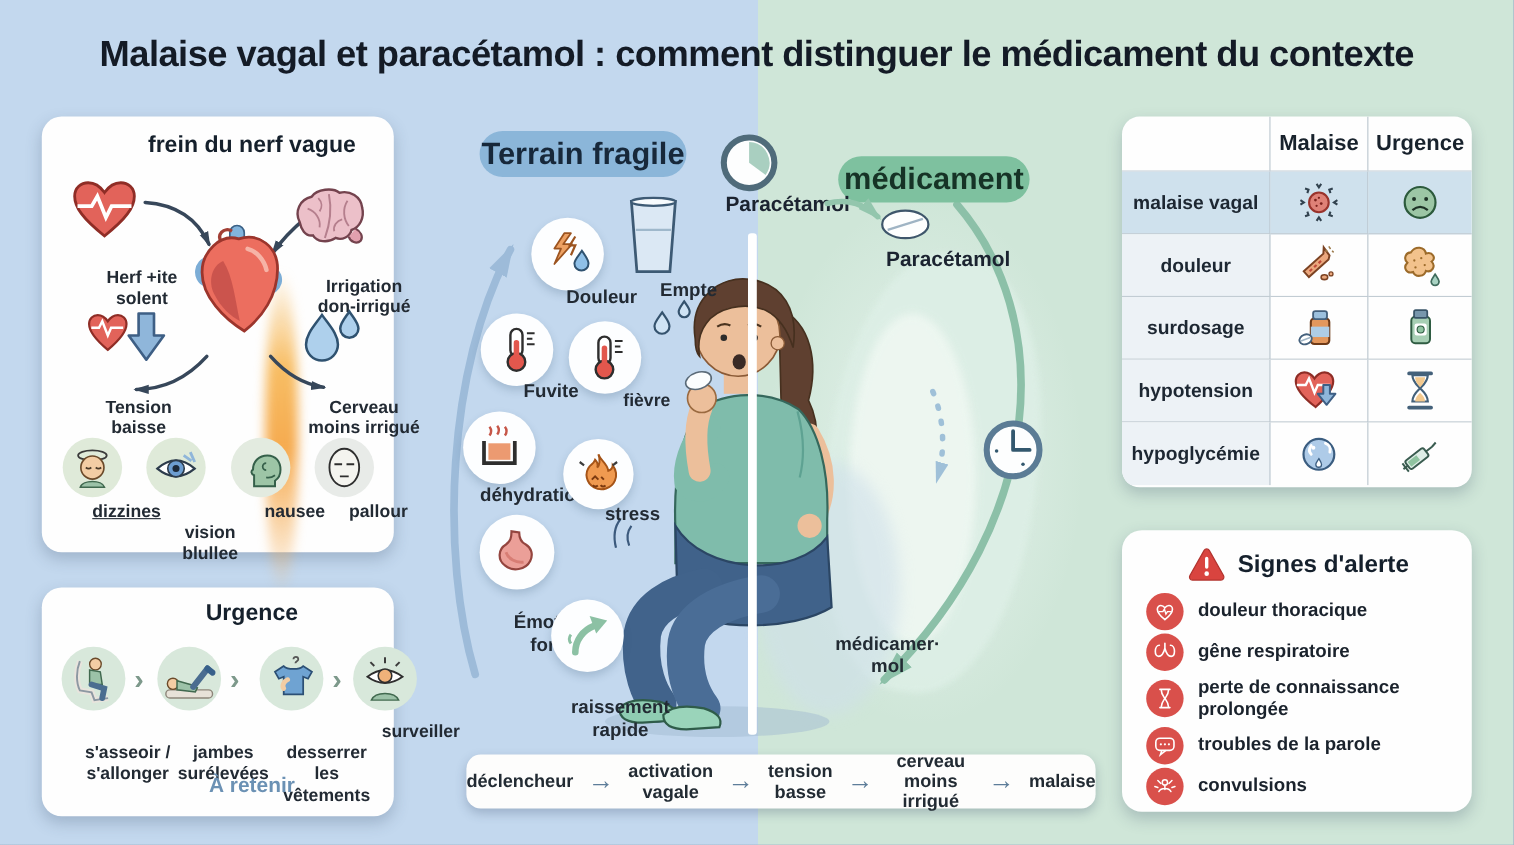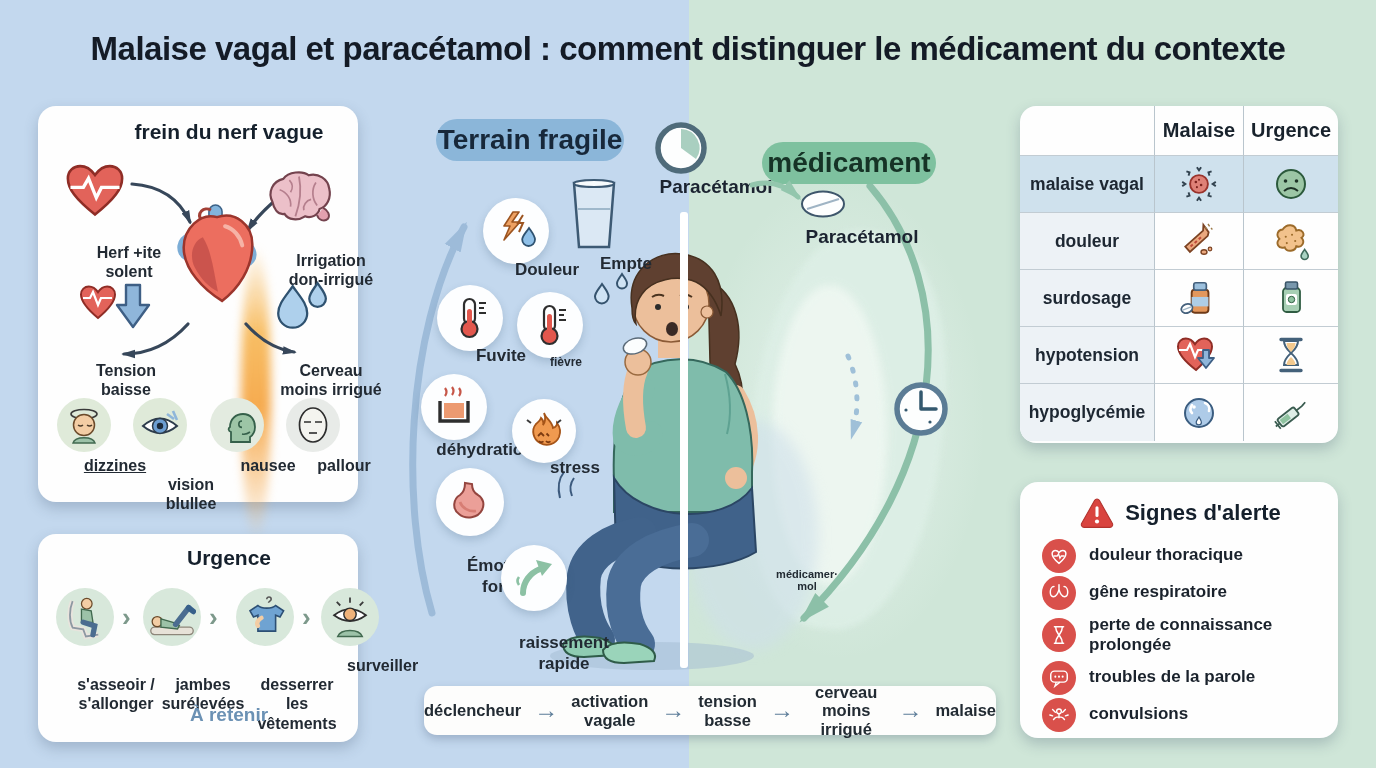--- a/index.html
+++ b/index.html
@@ -139,21 +139,21 @@
   <div class="abs ctr" style="left:766px;top:226px;width:130px;font-size:19px;font-weight:bold;">
     <span>Paracétamol</span>
   </div>
 
   <svg class="abs" style="left:892px;top:380px;" width="58" height="58" viewBox="0 0 58 58">
     <circle cx="29" cy="29" r="24" fill="#fdfefe" stroke="#5b7c95" stroke-width="5.5"></circle>
     <path d="M29 29 V12 M29 29 H44" stroke="#33586e" stroke-width="3.5" stroke-linecap="round"></path>
     <circle cx="14" cy="30" r="1.6" fill="#33586e"></circle>
       <circle cx="38" cy="42" r="1.6" fill="#33586e"></circle>
   </svg>
-  <div class="abs ctr pre" style="left:716px;top:556px;width:120px;font-size:11px;font-weight:bold;color:#222b33;">
+  <div class="abs ctr pre" style="left:716px;top:556px;width:120px;font-size:17px;font-weight:bold;color:#222b33;">
     <span class="pre">médicamer·
 mol</span>
   </div>
 
   <div class="circle trig" style="left:483px;top:198px;width:66px;height:66px;">
     <svg width="46" height="46" viewBox="0 0 46 46">
       <path d="M20 4 L11 18 h6 L11 32 L27 14 h-8 L26 4 z" fill="#eda163" stroke="#9c5420" stroke-width="1.6" stroke-linejoin="round"></path>
       <path d="M30 7 L25 15 h5 L26 24" fill="none" stroke="#9c5420" stroke-width="2"></path>
       <path d="M36 20 c3.4 5 6 8 6 11.6 a6.4 6.4 0 1 1 -12.8 0 C29.2 28 32.6 25 36 20z" fill="#8fc0e8" stroke="#2f5270" stroke-width="1.8"></path>
     </svg>
@@ -188,21 +188,21 @@
   </div>
 
   <div class="circle trig" style="left:517px;top:292px;width:66px;height:66px;">
     <svg width="44" height="44" viewBox="0 0 44 44">
       <rect x="16" y="3" width="11" height="25" rx="5.5" fill="#fff" stroke="#2e2e2e" stroke-width="2.2"></rect>
       <circle cx="21.5" cy="33" r="8" fill="#e2574d" stroke="#2e2e2e" stroke-width="2.2"></circle>
       <rect x="19" y="11" width="5" height="19" rx="2.5" fill="#e2574d"></rect>
       <path d="M31 7h7M31 12h5M31 17h7" stroke="#2e2e2e" stroke-width="1.8"></path>
     </svg>
   </div>
-  <div class="abs ctr lbl" style="left:495px;top:355px;width:80px;font-size:12px;">
+  <div class="abs ctr lbl" style="left:517px;top:355px;width:80px;font-size:16px;">
     <span>fièvre</span>
   </div>
 
   <div class="circle trig" style="left:421px;top:374px;width:66px;height:66px;">
     <svg width="46" height="46" viewBox="0 0 46 46">
       <path d="M14 4 q3 4 0 8 M21 3 q3 4 0 8 M28 4 q3 4 0 8" stroke="#c65648" fill="none" stroke-width="2.2"></path>
       <path d="M9 17 v20 h28 v-20" fill="none" stroke="#2e2e2e" stroke-width="3.4"></path>
       <rect x="13" y="19" width="20" height="15" fill="#ec9a71"></rect>
     </svg>
   </div>

